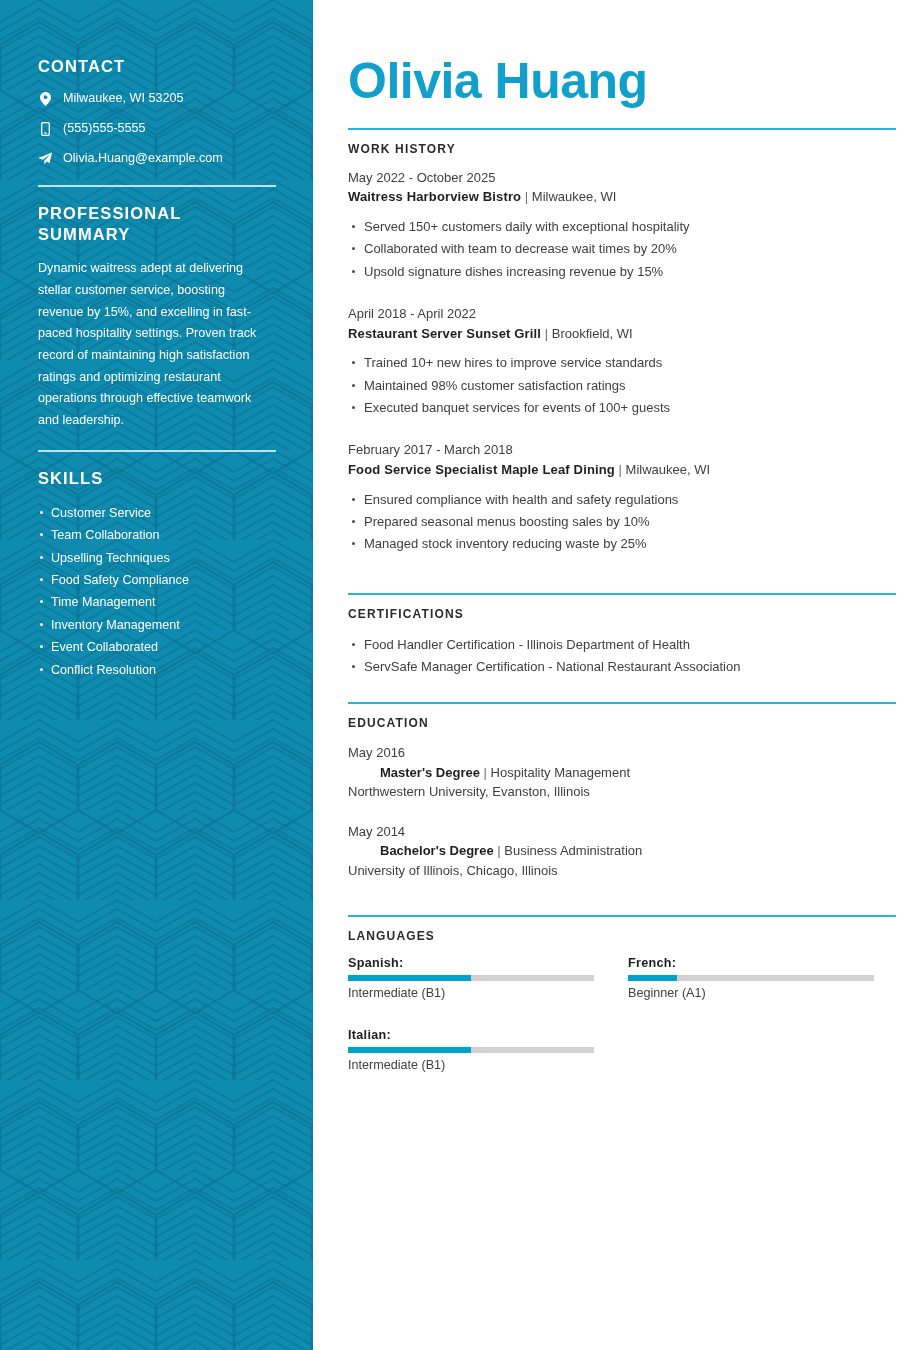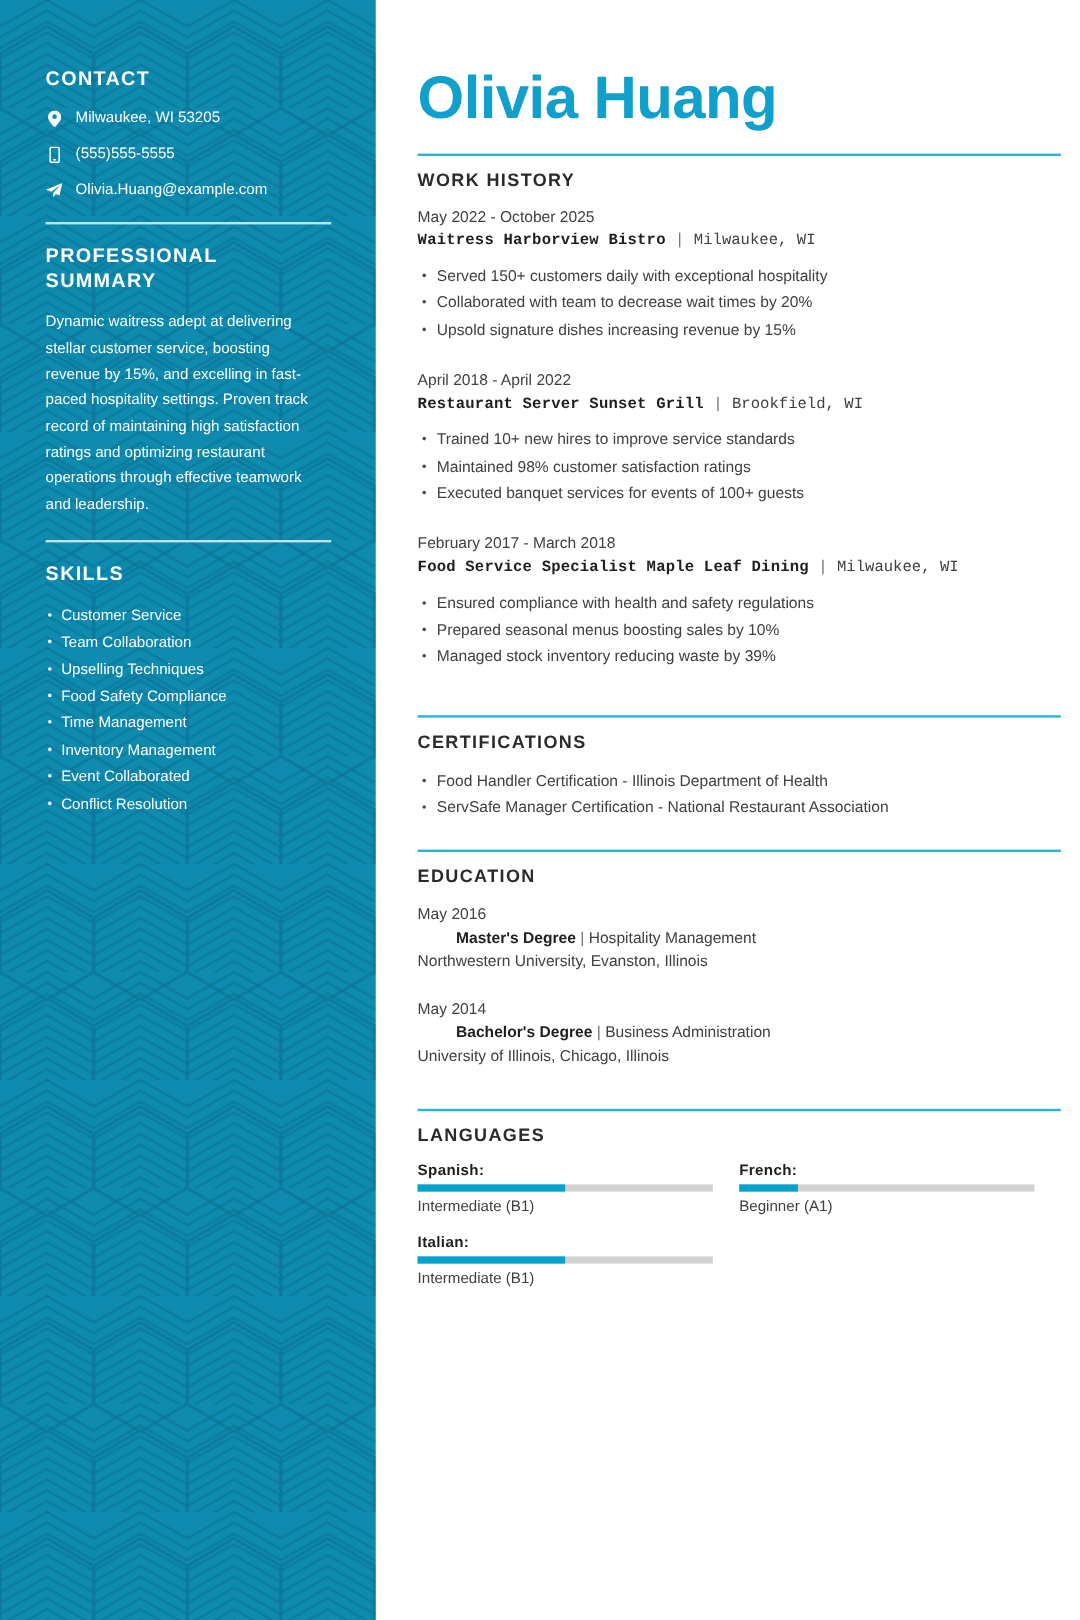--- a/index.html
+++ b/index.html
@@ -131,40 +131,39 @@
   .section { margin-bottom: 2px; }
 
   .section-rule {
     height: 2px;
     background: #29b3dd;
     margin-bottom: 12px;
   }
 
   .section-title {
     color: #2b2b2b;
-    font-size: 15px;
+    font-size: 12px;
     font-weight: bold;
     letter-spacing: 1.15px;
     margin-bottom: 13px;
   }
 
   .job { margin-bottom: 22px; }
 
   .job-dates {
     color: #404040;
     font-size: 13px;
     line-height: 1.45;
   }
 
   .job-title-line {
     color: #404040;
     font-size: 13px;
     line-height: 1.5;
     margin-bottom: 9px;
-    font-family: Liberation Mono, monospace;
   }
   .job-title-line b {
     color: #1f1f1f;
     font-weight: bold;
     letter-spacing: 0.15px;
   }
   .sep { color: #6f6f6f; }
 
   ul.bullets {
     list-style: none;
@@ -207,20 +206,21 @@
     font-size: 13px;
     line-height: 1.5;
   }
 
   
   .lang-grid {
     display: grid;
     grid-template-columns: 268px 268px;
     column-gap: 0px;
     row-gap: 0px;
+    gap: 12px;
   }
   .lang-item { margin-bottom: 13px; width: 246px; }
   .lang-name {
     color: #1f1f1f;
     font-size: 12.6px;
     font-weight: bold;
     letter-spacing: 0.3px;
     margin-bottom: 5px;
   }
   .lang-bar {
@@ -380,21 +380,21 @@
       <div class="job">
         <div class="job-dates">February 2017 - March 2018</div>
         <div class="job-title-line">
           <b>Food Service Specialist Maple Leaf Dining</b>
           <span class="sep">|</span>
           <span>Milwaukee, WI</span>
         </div>
         <ul class="bullets">
           <li>Ensured compliance with health and safety regulations</li>
           <li>Prepared seasonal menus boosting sales by 10%</li>
-          <li>Managed stock inventory reducing waste by 39%</li>
+          <li>Managed stock inventory reducing waste by 25%</li>
         </ul>
       </div>
     </section>
 
     <div class="sec-gap-md"></div>
 
     <section class="section">
       <div class="section-rule"></div>
       <div class="section-title">CERTIFICATIONS</div>
       <ul class="bullets cert-block">

